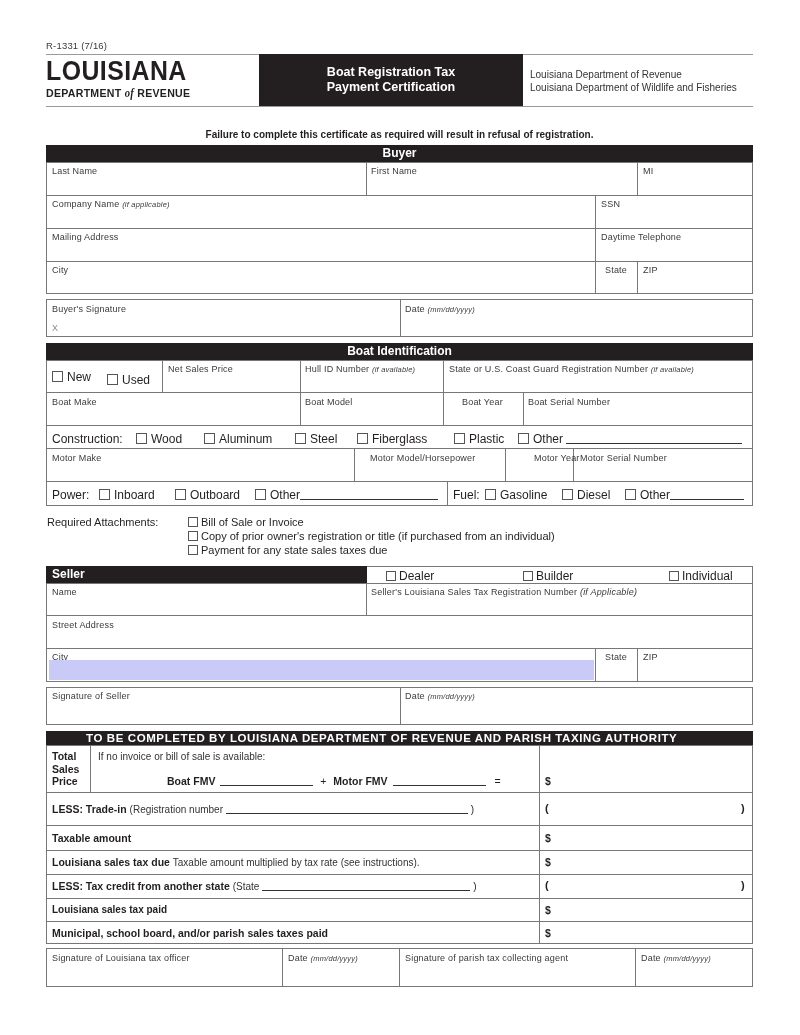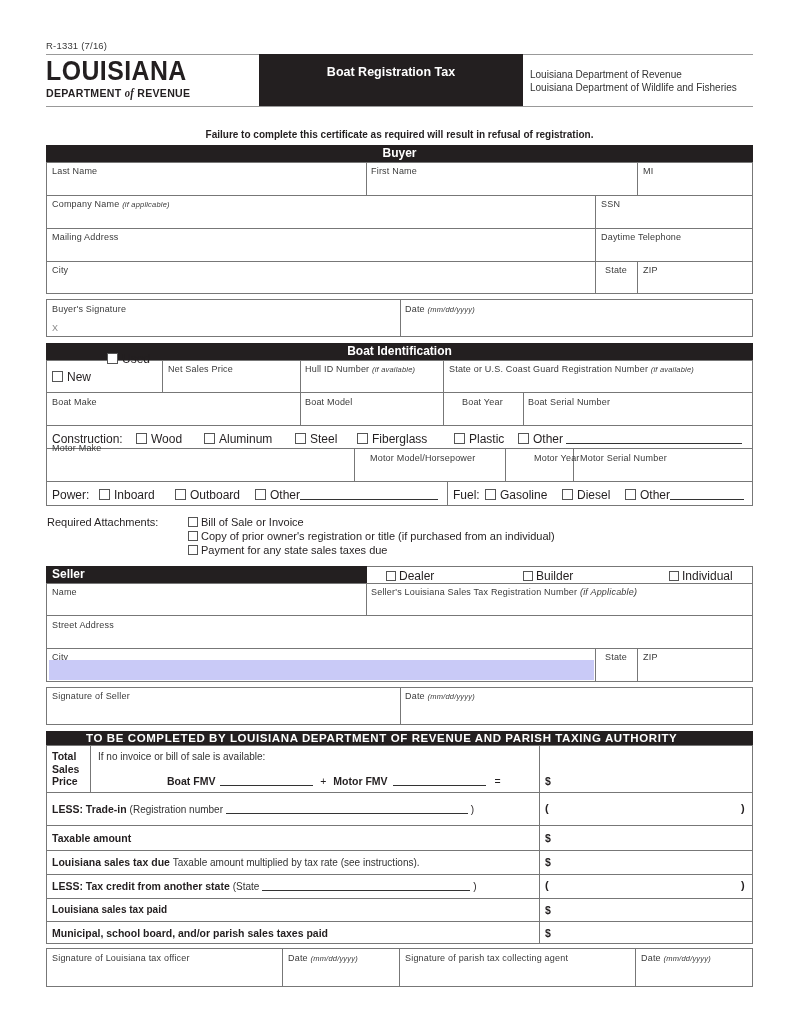--- a/index.html
+++ b/index.html
@@ -28,20 +28,21 @@
 <div class="abs" style="left:46px;top:57px;">
   <div style="font-family:'Liberation Sans',sans-serif;font-weight:bold;font-size:27px;letter-spacing:0.5px;line-height:28px;transform:scaleX(0.92);transform-origin:left;">LOUISIANA</div>
   <div style="font-size:11.5px;font-weight:bold;letter-spacing:0.3px;margin-top:2px;white-space:nowrap;transform:scaleX(0.92);transform-origin:left;">
     <span>DEPARTMENT</span>
     <span style="font-family:'Liberation Serif',serif;font-style:italic;">of</span>
     <span>REVENUE</span>
   </div>
 </div>
 <div class="abs" style="left:259px;top:54px;width:264px;height:52px;background:#231f20;color:#fff;text-align:center;padding-top:11px;font-weight:bold;font-size:12.5px;line-height:15px;">
   <div>Boat Registration Tax</div>
+  <div>Payment Certification</div>
 </div>
 <div class="abs" style="left:530px;top:68px;font-size:10px;line-height:13px;color:#333;">
   <div>Louisiana Department of Revenue</div>
   <div>Louisiana Department of Wildlife and Fisheries</div>
 </div>
 <div class="hline" style="left:46px;top:106px;width:707px;background:#999;"></div>
 
 <div class="abs" style="left:46px;top:129px;width:707px;text-align:center;font-size:10px;font-weight:bold;">Failure to complete this certificate as required will result in refusal of registration.</div>
 
 <div class="bar" style="left:46px;top:145px;width:707px;height:17px;line-height:17px;">Buyer</div>
@@ -92,21 +93,21 @@
 <div class="cell" style="left:46px;top:360px;width:707px;height:146px;"></div>
 <div class="hline" style="left:46px;top:392px;width:707px;"></div>
 <div class="hline" style="left:46px;top:425px;width:707px;"></div>
 <div class="hline" style="left:46px;top:448px;width:707px;"></div>
 <div class="hline" style="left:46px;top:481px;width:707px;"></div>
 
 <div class="vline" style="left:162px;top:360px;height:32px;"></div>
 <div class="vline" style="left:300px;top:360px;height:65px;"></div>
 <div class="vline" style="left:443px;top:360px;height:65px;"></div>
 <div class="big" style="left:52px;top:370px;"><span class="cb"></span><span>New</span></div>
-<div class="big" style="left:107px;top:352px;"><span class="cb"></span><span>Used</span></div>
+<div class="big" style="left:107px;top:373px;"><span class="cb"></span><span>Used</span></div>
 <div class="lbl" style="left:168px;top:364px;">Net Sales Price</div>
 <input class="field" style="left: 166px; top: 376px; width: 130px; height: 14px;">
 <div class="lbl" style="left:305px;top:364px;"><span>Hull ID Number</span> <i>(if available)</i></div>
 <input class="field" style="left: 304px; top: 376px; width: 135px; height: 14px;">
 <div class="lbl" style="left:449px;top:364px;"><span>State or U.S. Coast Guard Registration Number</span> <i>(if available)</i></div>
 <input class="field" style="left: 447px; top: 376px; width: 302px; height: 14px;">
 
 <div class="vline" style="left:523px;top:392px;height:33px;"></div>
 <div class="lbl" style="left:52px;top:397px;">Boat Make</div>
 <input class="field" style="left: 50px; top: 409px; width: 246px; height: 14px;">
@@ -121,21 +122,21 @@
 <div class="big" style="left:136px;top:432px;"><span class="cb"></span><span>Wood</span></div>
 <div class="big" style="left:204px;top:432px;"><span class="cb"></span><span>Aluminum</span></div>
 <div class="big" style="left:295px;top:432px;"><span class="cb"></span><span>Steel</span></div>
 <div class="big" style="left:357px;top:432px;"><span class="cb"></span><span>Fiberglass</span></div>
 <div class="big" style="left:446px;top:432px;padding-left:8px;"><span class="cb"></span><span>Plastic</span></div>
 <div class="big" style="left:518px;top:432px;"><span class="cb"></span><span>Other</span> <span class="uline" style="width:176px;"></span></div>
 
 <div class="vline" style="left:354px;top:448px;height:33px;"></div>
 <div class="vline" style="left:505px;top:448px;height:33px;"></div>
 <div class="vline" style="left:573px;top:448px;height:33px;"></div>
-<div class="lbl" style="left:52px;top:443px;">Motor Make</div>
+<div class="lbl" style="left:52px;top:453px;">Motor Make</div>
 <input class="field" style="left: 50px; top: 465px; width: 300px; height: 14px;">
 <div class="lbl" style="left:370px;top:453px;">Motor Model/Horsepower</div>
 <input class="field" style="left: 358px; top: 465px; width: 143px; height: 14px;">
 <div class="lbl" style="left:498px;top:453px;padding-left:36px;">Motor Year</div>
 <input class="field" style="left: 509px; top: 465px; width: 60px; height: 14px;">
 <div class="lbl" style="left:580px;top:453px;">Motor Serial Number</div>
 <input class="field" style="left: 577px; top: 465px; width: 172px; height: 14px;">
 
 <div class="vline" style="left:447px;top:481px;height:25px;"></div>
 <div class="big" style="left:52px;top:488px;">Power:</div>

